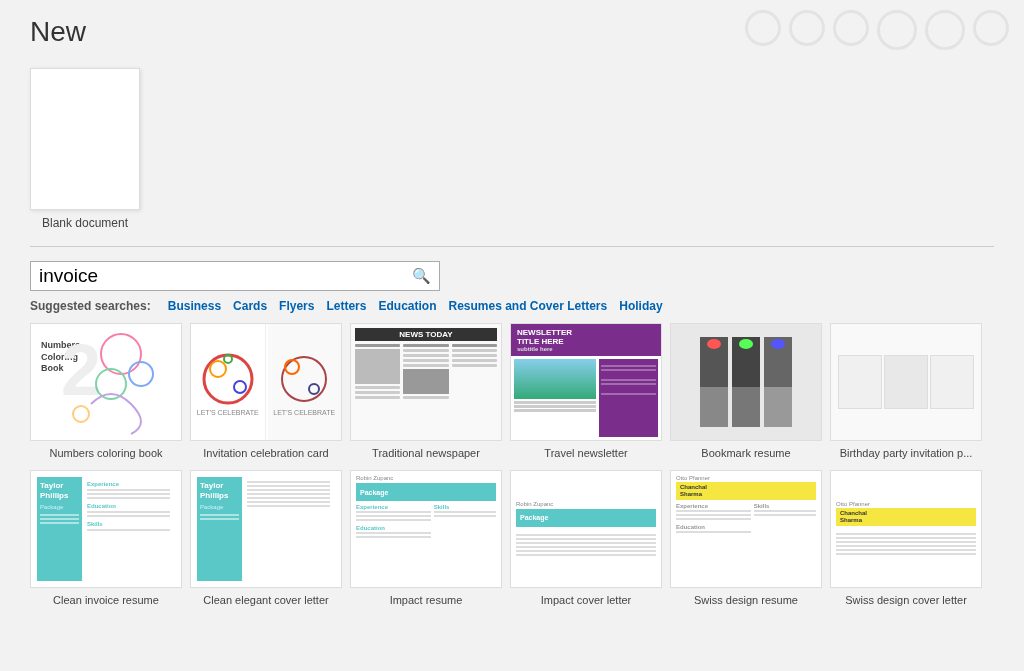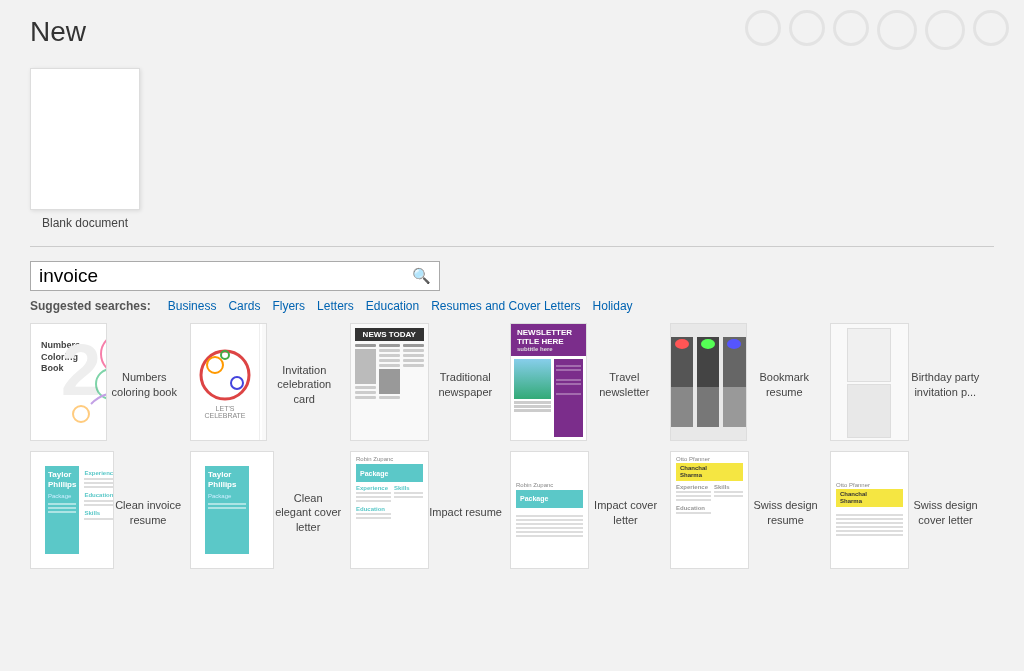--- a/index.html
+++ b/index.html
@@ -134,37 +134,39 @@
       margin-right: 17px;
       font-weight: 600;
     }
 
     .suggested-link {
       color: #0063B1;
       cursor: pointer;
       margin-right: 12px;
       text-decoration: none;
       font-size: 12px;
+      font-weight: bold;
     }
 
     
     .templates-section {
       display: flex;
       flex-direction: column;
       gap: 10px;
     }
 
     .templates-row {
       display: flex;
       gap: 8px;
       align-items: flex-start;
     }
 
     .template-item {
       display: flex;
+      flex-direction: column;
       align-items: center;
       cursor: pointer;
       width: 152px;
     }
 
     .template-thumb {
       width: 152px;
       height: 118px;
       background: #fff;
       border: 1px solid #ddd;
@@ -364,21 +366,21 @@
       background: #f5f5f5;
       border: 1px solid #ddd;
     }
 
     
     .thumb-resume {
       background: #fff;
       flex-direction: column;
       align-items: stretch;
       justify-content: flex-start;
-      padding: 14px;
+      padding: 6px;
       overflow: hidden;
     }
     .resume-sidebar {
       display: flex;
       height: 100%;
     }
     .resume-left {
       width: 45px;
       background: #5bc8c8;
       padding: 4px 3px;

